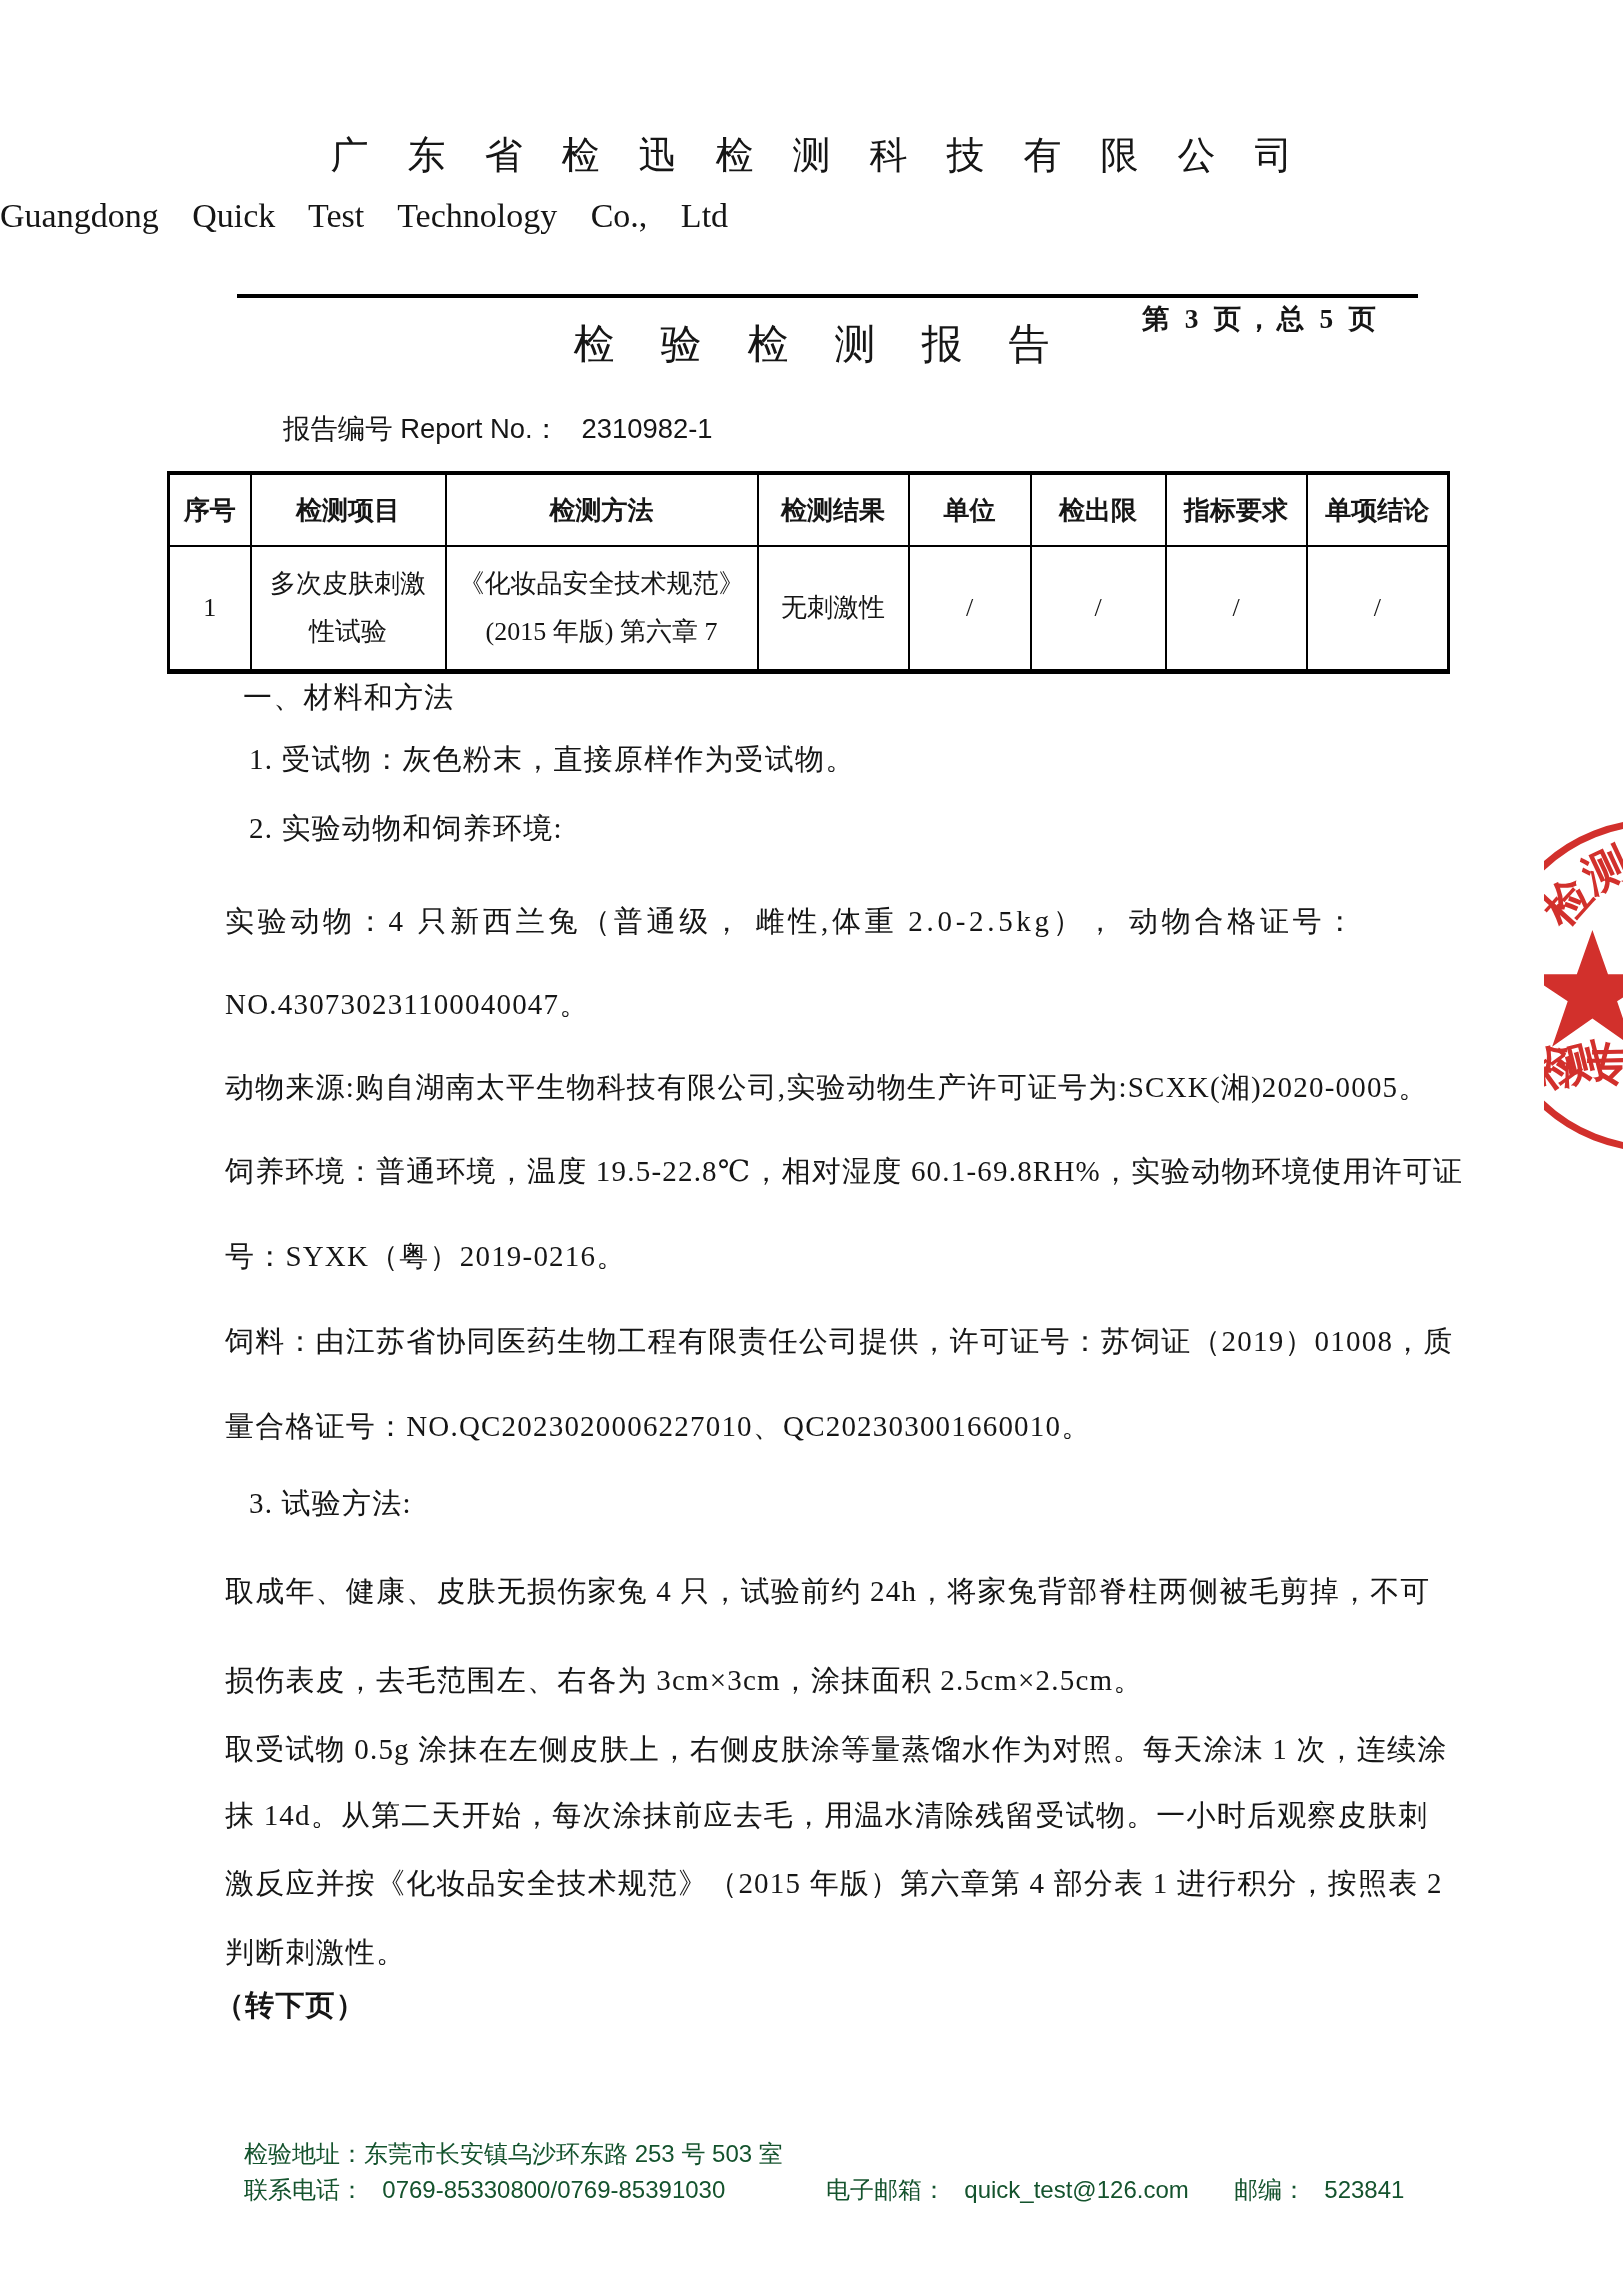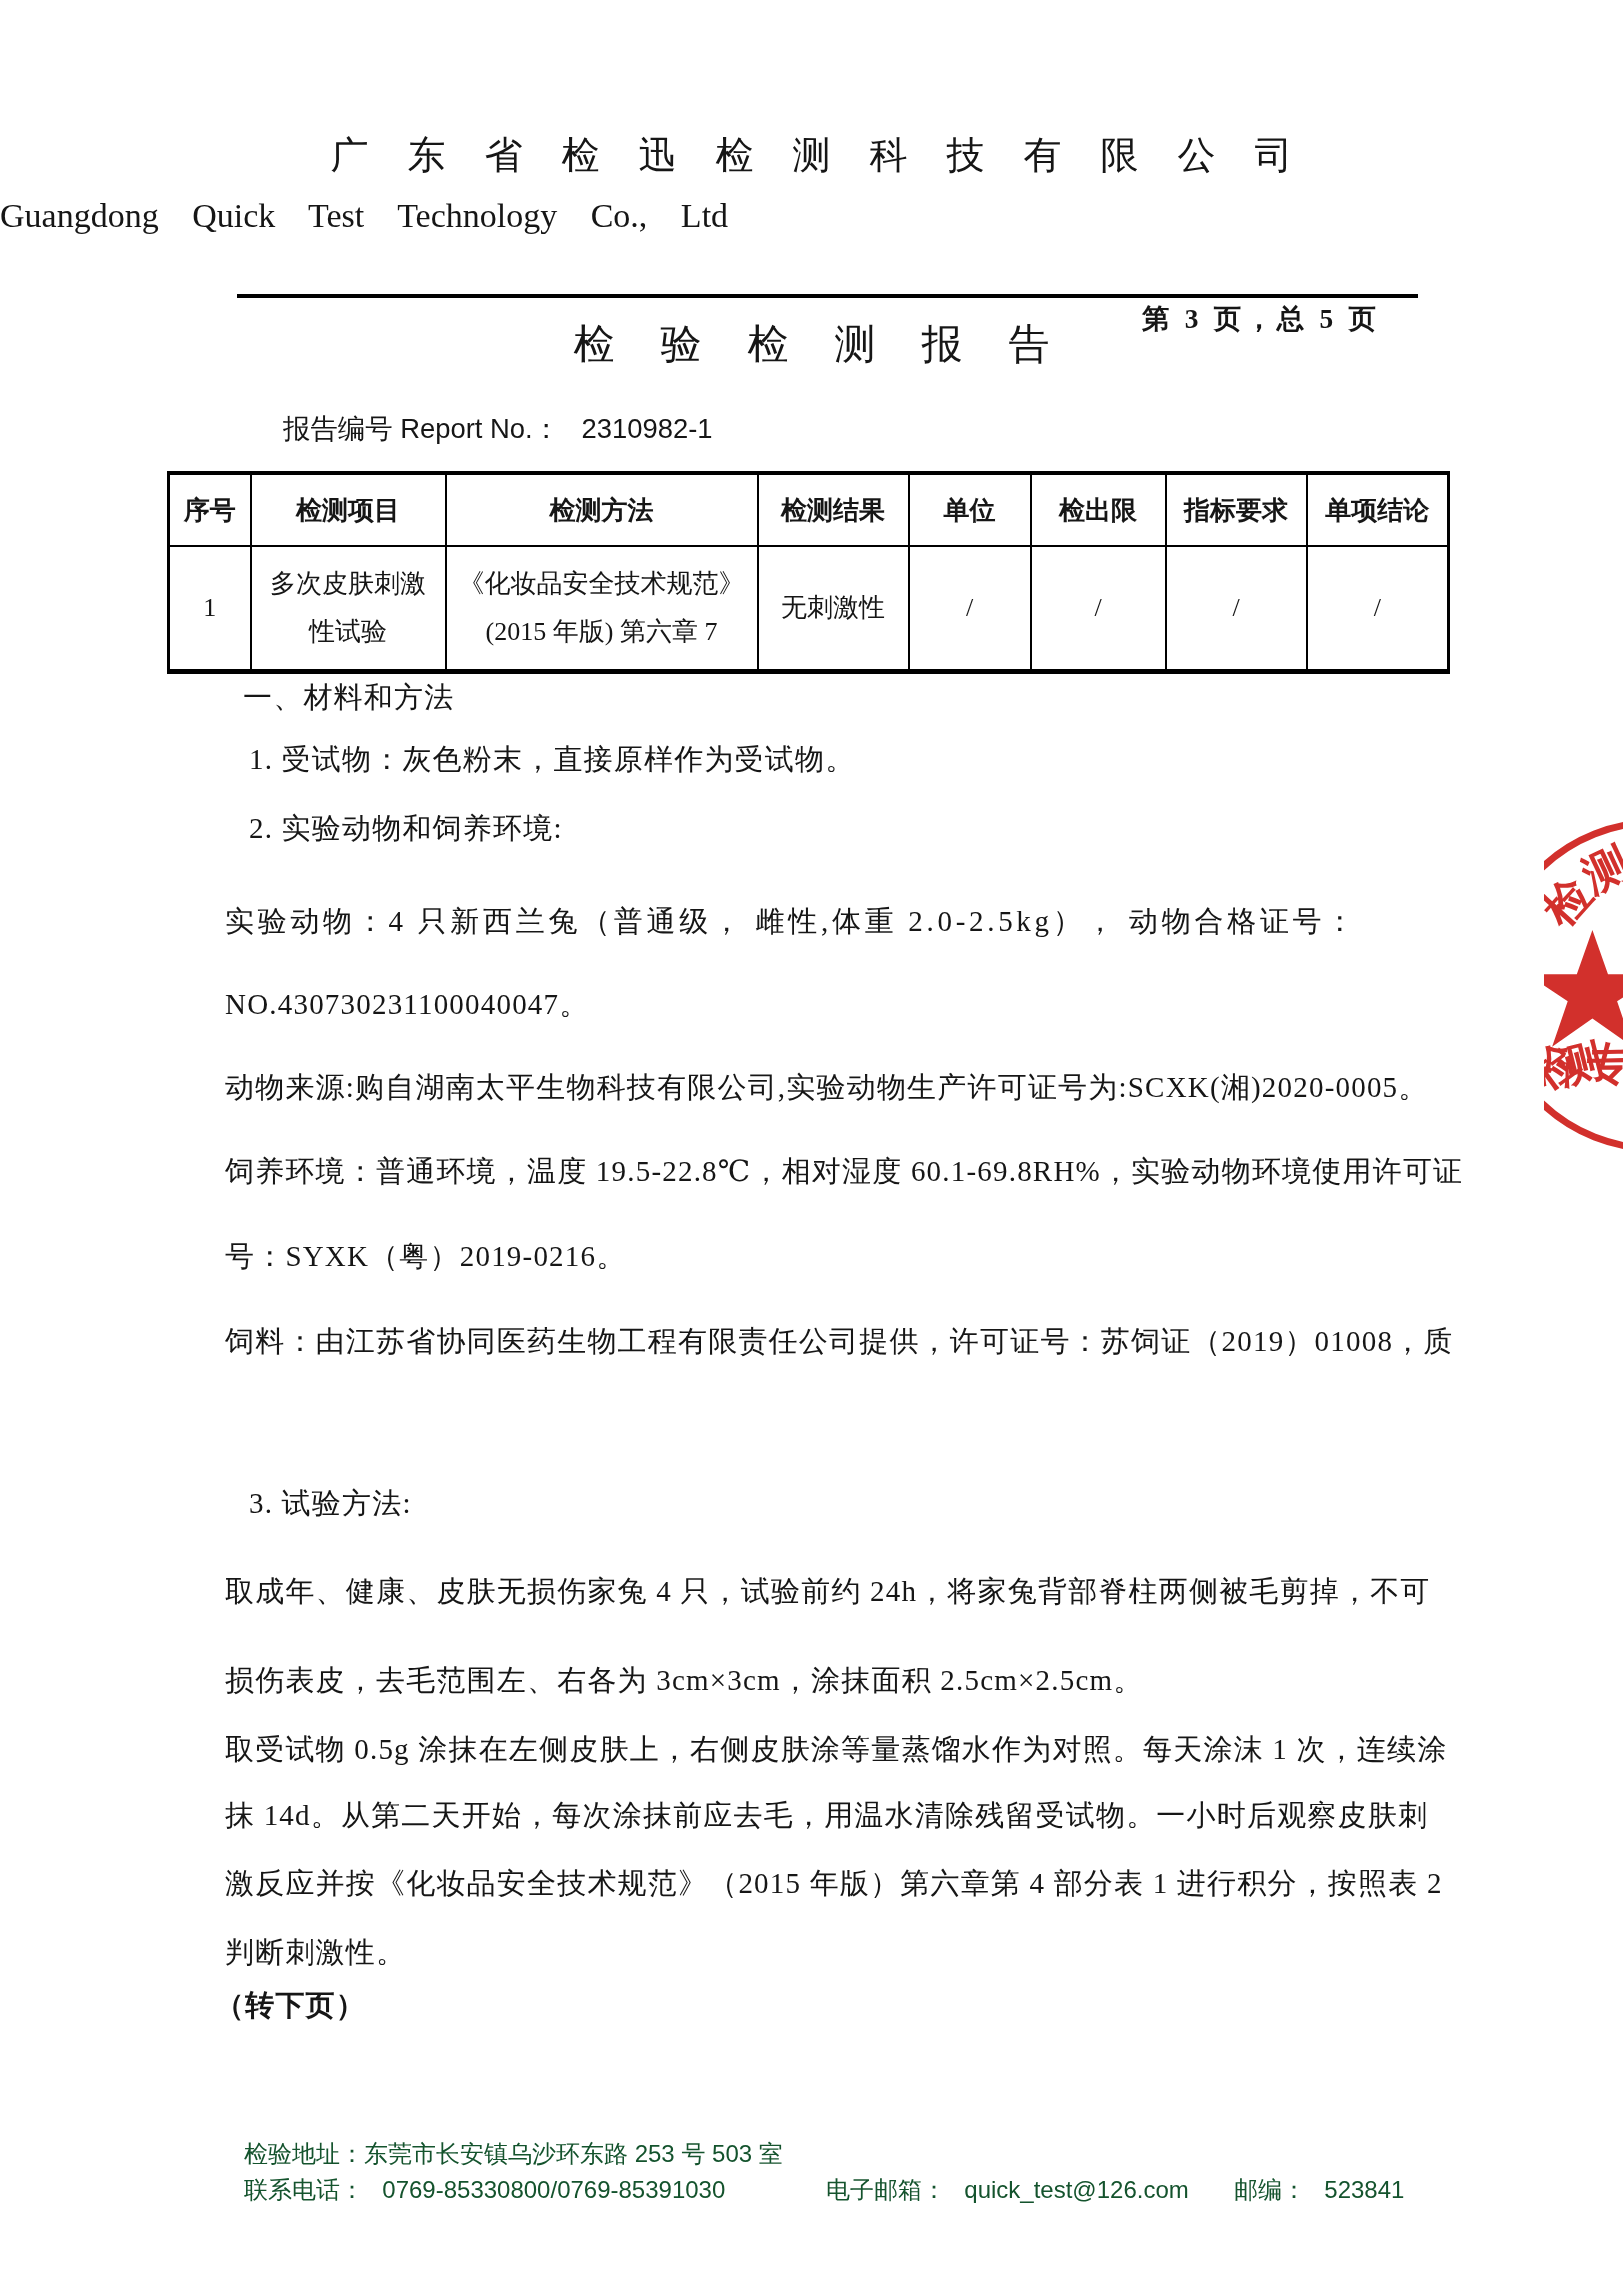--- a/index.html
+++ b/index.html
@@ -129,20 +129,21 @@
 
   <div class="abs bl sec" style="top:680px">一、材料和方法</div>
   <div class="abs bl num" style="top:742px">1. 受试物：灰色粉末，直接原样作为受试物。</div>
   <div class="abs bl num" style="top:811px">2. 实验动物和饲养环境:</div>
   <div class="abs bl flush spread" style="top:904px">实验动物：4 只新西兰兔（普通级， 雌性,体重 2.0-2.5kg）， 动物合格证号：</div>
   <div class="abs bl flush" style="top:987px">NO.430730231100040047。</div>
   <div class="abs bl flush" style="top:1070px">动物来源:购自湖南太平生物科技有限公司,实验动物生产许可证号为:SCXK(湘)2020-0005。</div>
   <div class="abs bl flush" style="top:1154px">饲养环境：普通环境，温度 19.5-22.8℃，相对湿度 60.1-69.8RH%，实验动物环境使用许可证</div>
   <div class="abs bl flush" style="top:1239px">号：SYXK（粤）2019-0216。</div>
   <div class="abs bl flush" style="top:1324px">饲料：由江苏省协同医药生物工程有限责任公司提供，许可证号：苏饲证（2019）01008，质</div>
+  <div class="abs bl flush" style="top:1409px">量合格证号：NO.QC2023020006227010、QC202303001660010。</div>
   <div class="abs bl num" style="top:1486px">3. 试验方法:</div>
   <div class="abs bl flush" style="top:1574px">取成年、健康、皮肤无损伤家兔 4 只，试验前约 24h，将家兔背部脊柱两侧被毛剪掉，不可</div>
   <div class="abs bl flush" style="top:1663px">损伤表皮，去毛范围左、右各为 3cm×3cm，涂抹面积 2.5cm×2.5cm。</div>
   <div class="abs bl flush" style="top:1732px">取受试物 0.5g 涂抹在左侧皮肤上，右侧皮肤涂等量蒸馏水作为对照。每天涂沫 1 次，连续涂</div>
   <div class="abs bl flush" style="top:1798px">抹 14d。从第二天开始，每次涂抹前应去毛，用温水清除残留受试物。一小时后观察皮肤刺</div>
   <div class="abs bl flush" style="top:1866px">激反应并按《化妆品安全技术规范》（2015 年版）第六章第 4 部分表 1 进行积分，按照表 2</div>
   <div class="abs bl flush" style="top:1935px">判断刺激性。</div>
   <div class="abs bl turn" style="top:1988px">（转下页）</div>
 
   <div class="stamp">

